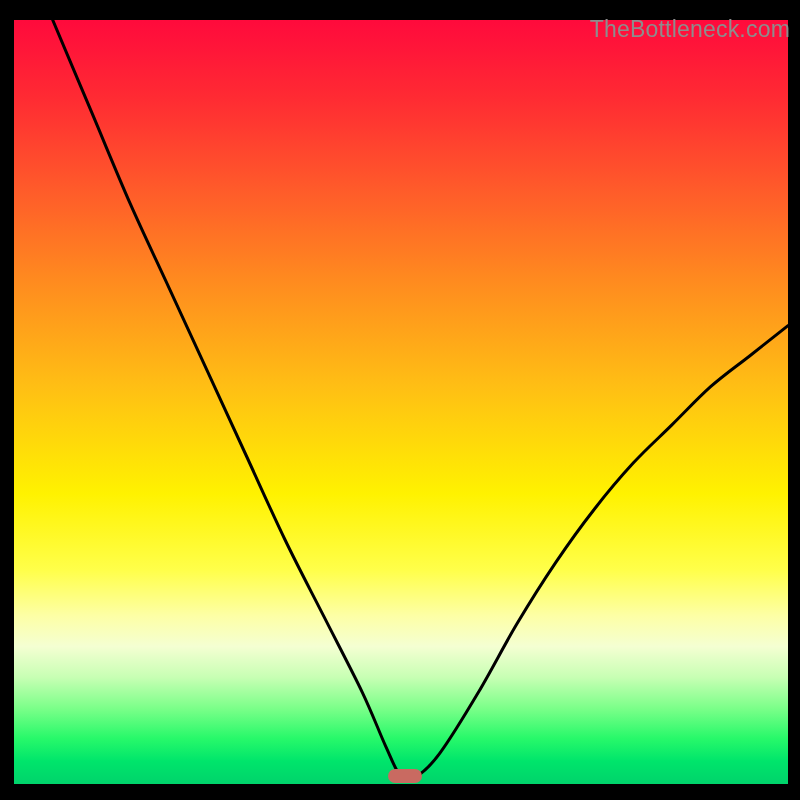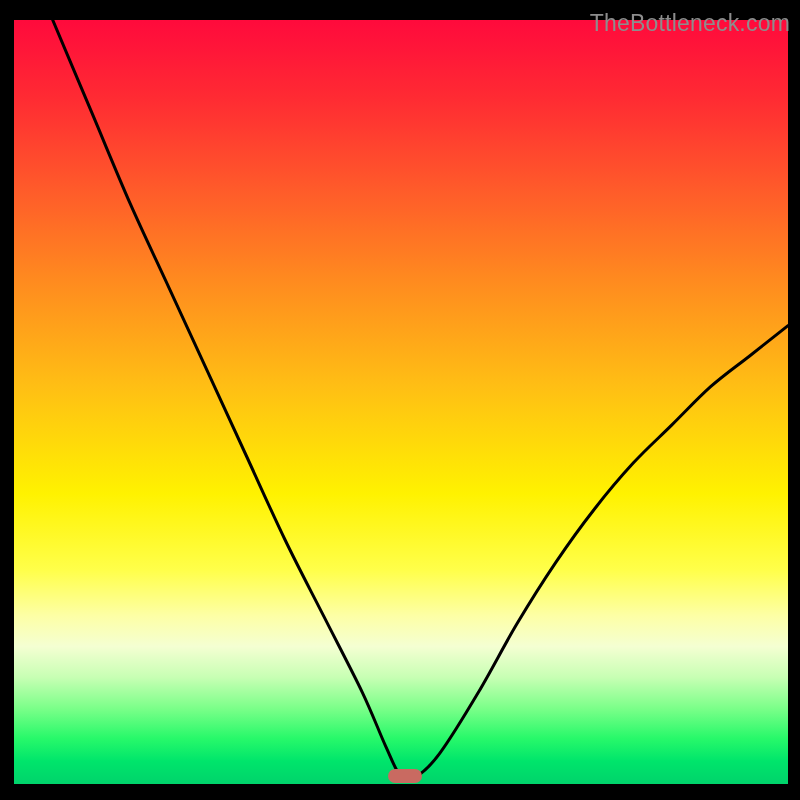--- a/index.html
+++ b/index.html
@@ -52,21 +52,21 @@
   .marker {
     position: absolute;
     width: 34px;
     height: 14px;
     border-radius: 7px;
     background: #c96a61;
     transform: translate(-50%, -50%);
   }
   .watermark {
     position: absolute;
-    top: 10px;
+    top: 16px;
     right: 10px;
     color: #8d8d8d;
     font-size: 23px;
     letter-spacing: 0.2px;
   }
 </style>
 </head>
 <body>
 
 <div class="stage">

